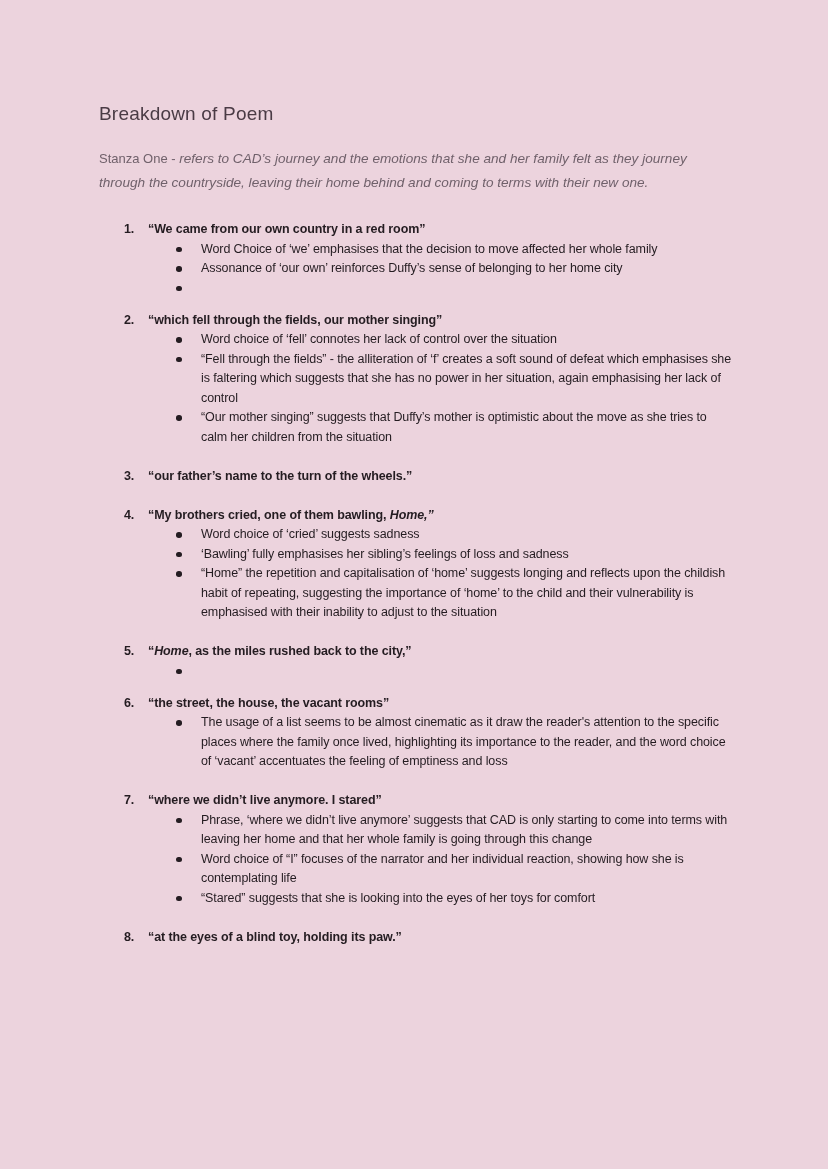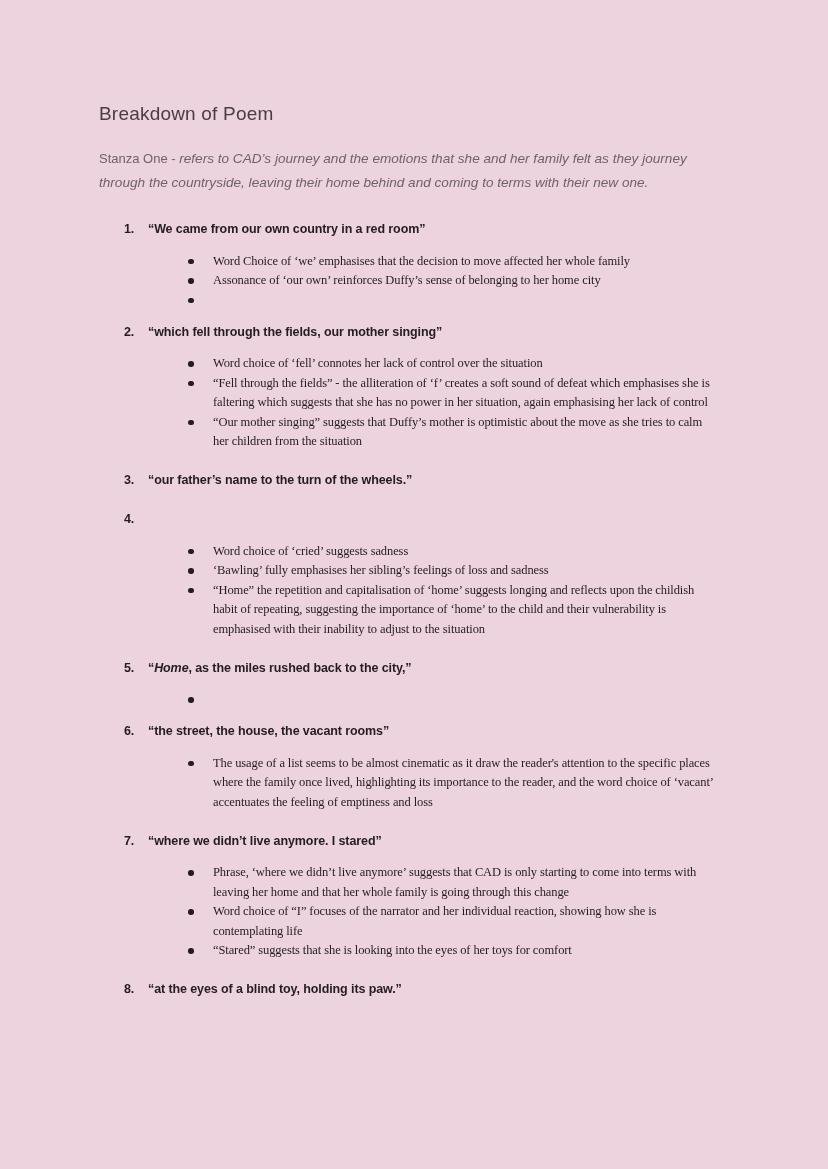--- a/index.html
+++ b/index.html
@@ -41,21 +41,21 @@
     padding: 0;
     color: var(--body);
     font-size: 12.5px;
     line-height: 19.5px;
     letter-spacing: -0.1px;
   }
   .quote-item { margin-bottom: 19.5px; }
   .quote-line { display: flex; font-weight: bold; }
   .num { flex: none; width: 24px; margin-left: 25px; }
   .quote-seg.italic { font-style: italic; }
-  .bullets { list-style: none; margin: 12px; padding: 0; font-family: Liberation Serif, serif; }
+  .bullets { list-style: none; margin: 0; padding: 0; }
   .bullet { display: flex; }
   .bullet-dot {
     flex: none;
     width: 5.5px; height: 5.5px;
     border-radius: 50%;
     background: var(--body);
     margin: 7px 19.5px 0 77px;
   }
   .bullet-text { flex: 1; }
 </style>
@@ -107,20 +107,21 @@
       </li>
       <li class="quote-item">
         <div class="quote-line">
           <span class="num">3.</span>
           <span class="quote-text"><span class="quote-seg">“our father’s name to the turn of the wheels.”</span></span>
         </div>
       </li>
       <li class="quote-item">
         <div class="quote-line">
           <span class="num">4.</span>
+          <span class="quote-text"><span class="quote-seg">“My brothers cried, one of them bawling, </span><span class="quote-seg italic">Home,”</span></span>
         </div>
         <ul class="bullets">
           <li class="bullet">
             <span class="bullet-dot"></span>
             <span class="bullet-text">Word choice of ‘cried’ suggests sadness</span>
           </li>
           <li class="bullet">
             <span class="bullet-dot"></span>
             <span class="bullet-text">‘Bawling’ fully emphasises her sibling’s feelings of loss and sadness</span>
           </li>

